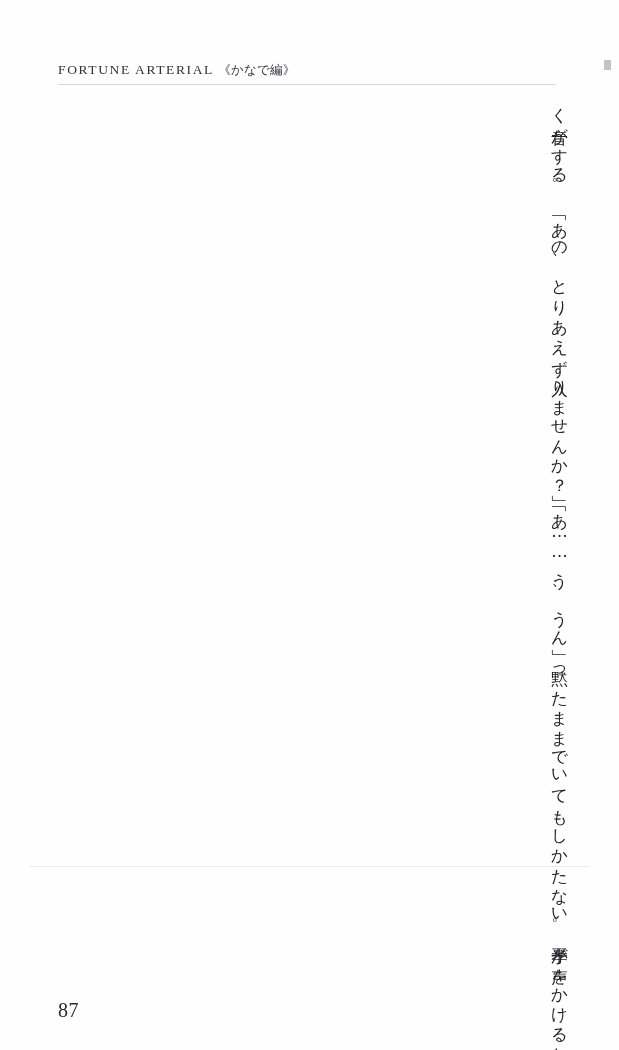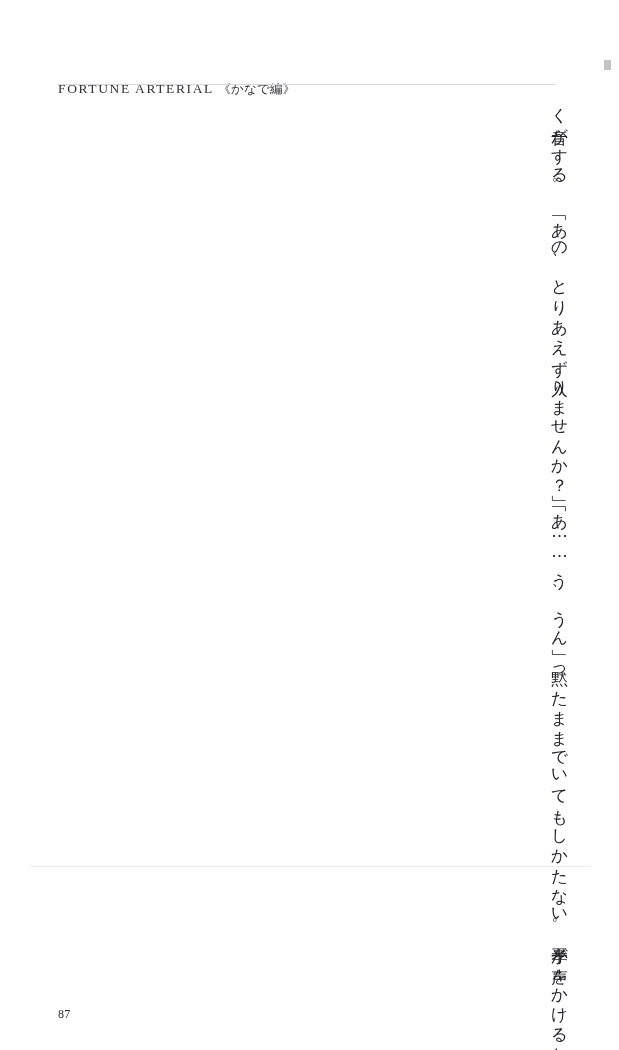--- a/index.html
+++ b/index.html
@@ -38,21 +38,20 @@
   .runhead {
     position: absolute;
     top: 62px;
     left: 58px;
     right: 58px;
     font-size: 13.5px;
     letter-spacing: .06em;
     color: #32323a;
     white-space: nowrap;
     font-family: "Liberation Serif", "DejaVu Serif", serif;
-    margin-top: 19px;
   }
   .runhead .series { letter-spacing: .12em; }
   .runhead .sub {
     font-family: "DejaVu Serif", serif;
     font-size: 12.5px;
     letter-spacing: .02em;
   }
   .runhead-rule {
     position: absolute;
     top: 84px;
@@ -101,21 +100,21 @@
     font-family: "DejaVu Serif", "Liberation Serif", serif;
   }
   
   .col.indent { padding-top: 16px; }
 
   
   .folio {
     position: absolute;
     left: 58px;
     bottom: 28px;
-    font-size: 12px;
+    font-size: 20px;
     color: #2b2b2b;
     font-family: "Liberation Serif", serif;
     letter-spacing: .02em;
   }
 </style>
 </head>
 <body>
 
 <div class="page">
 

